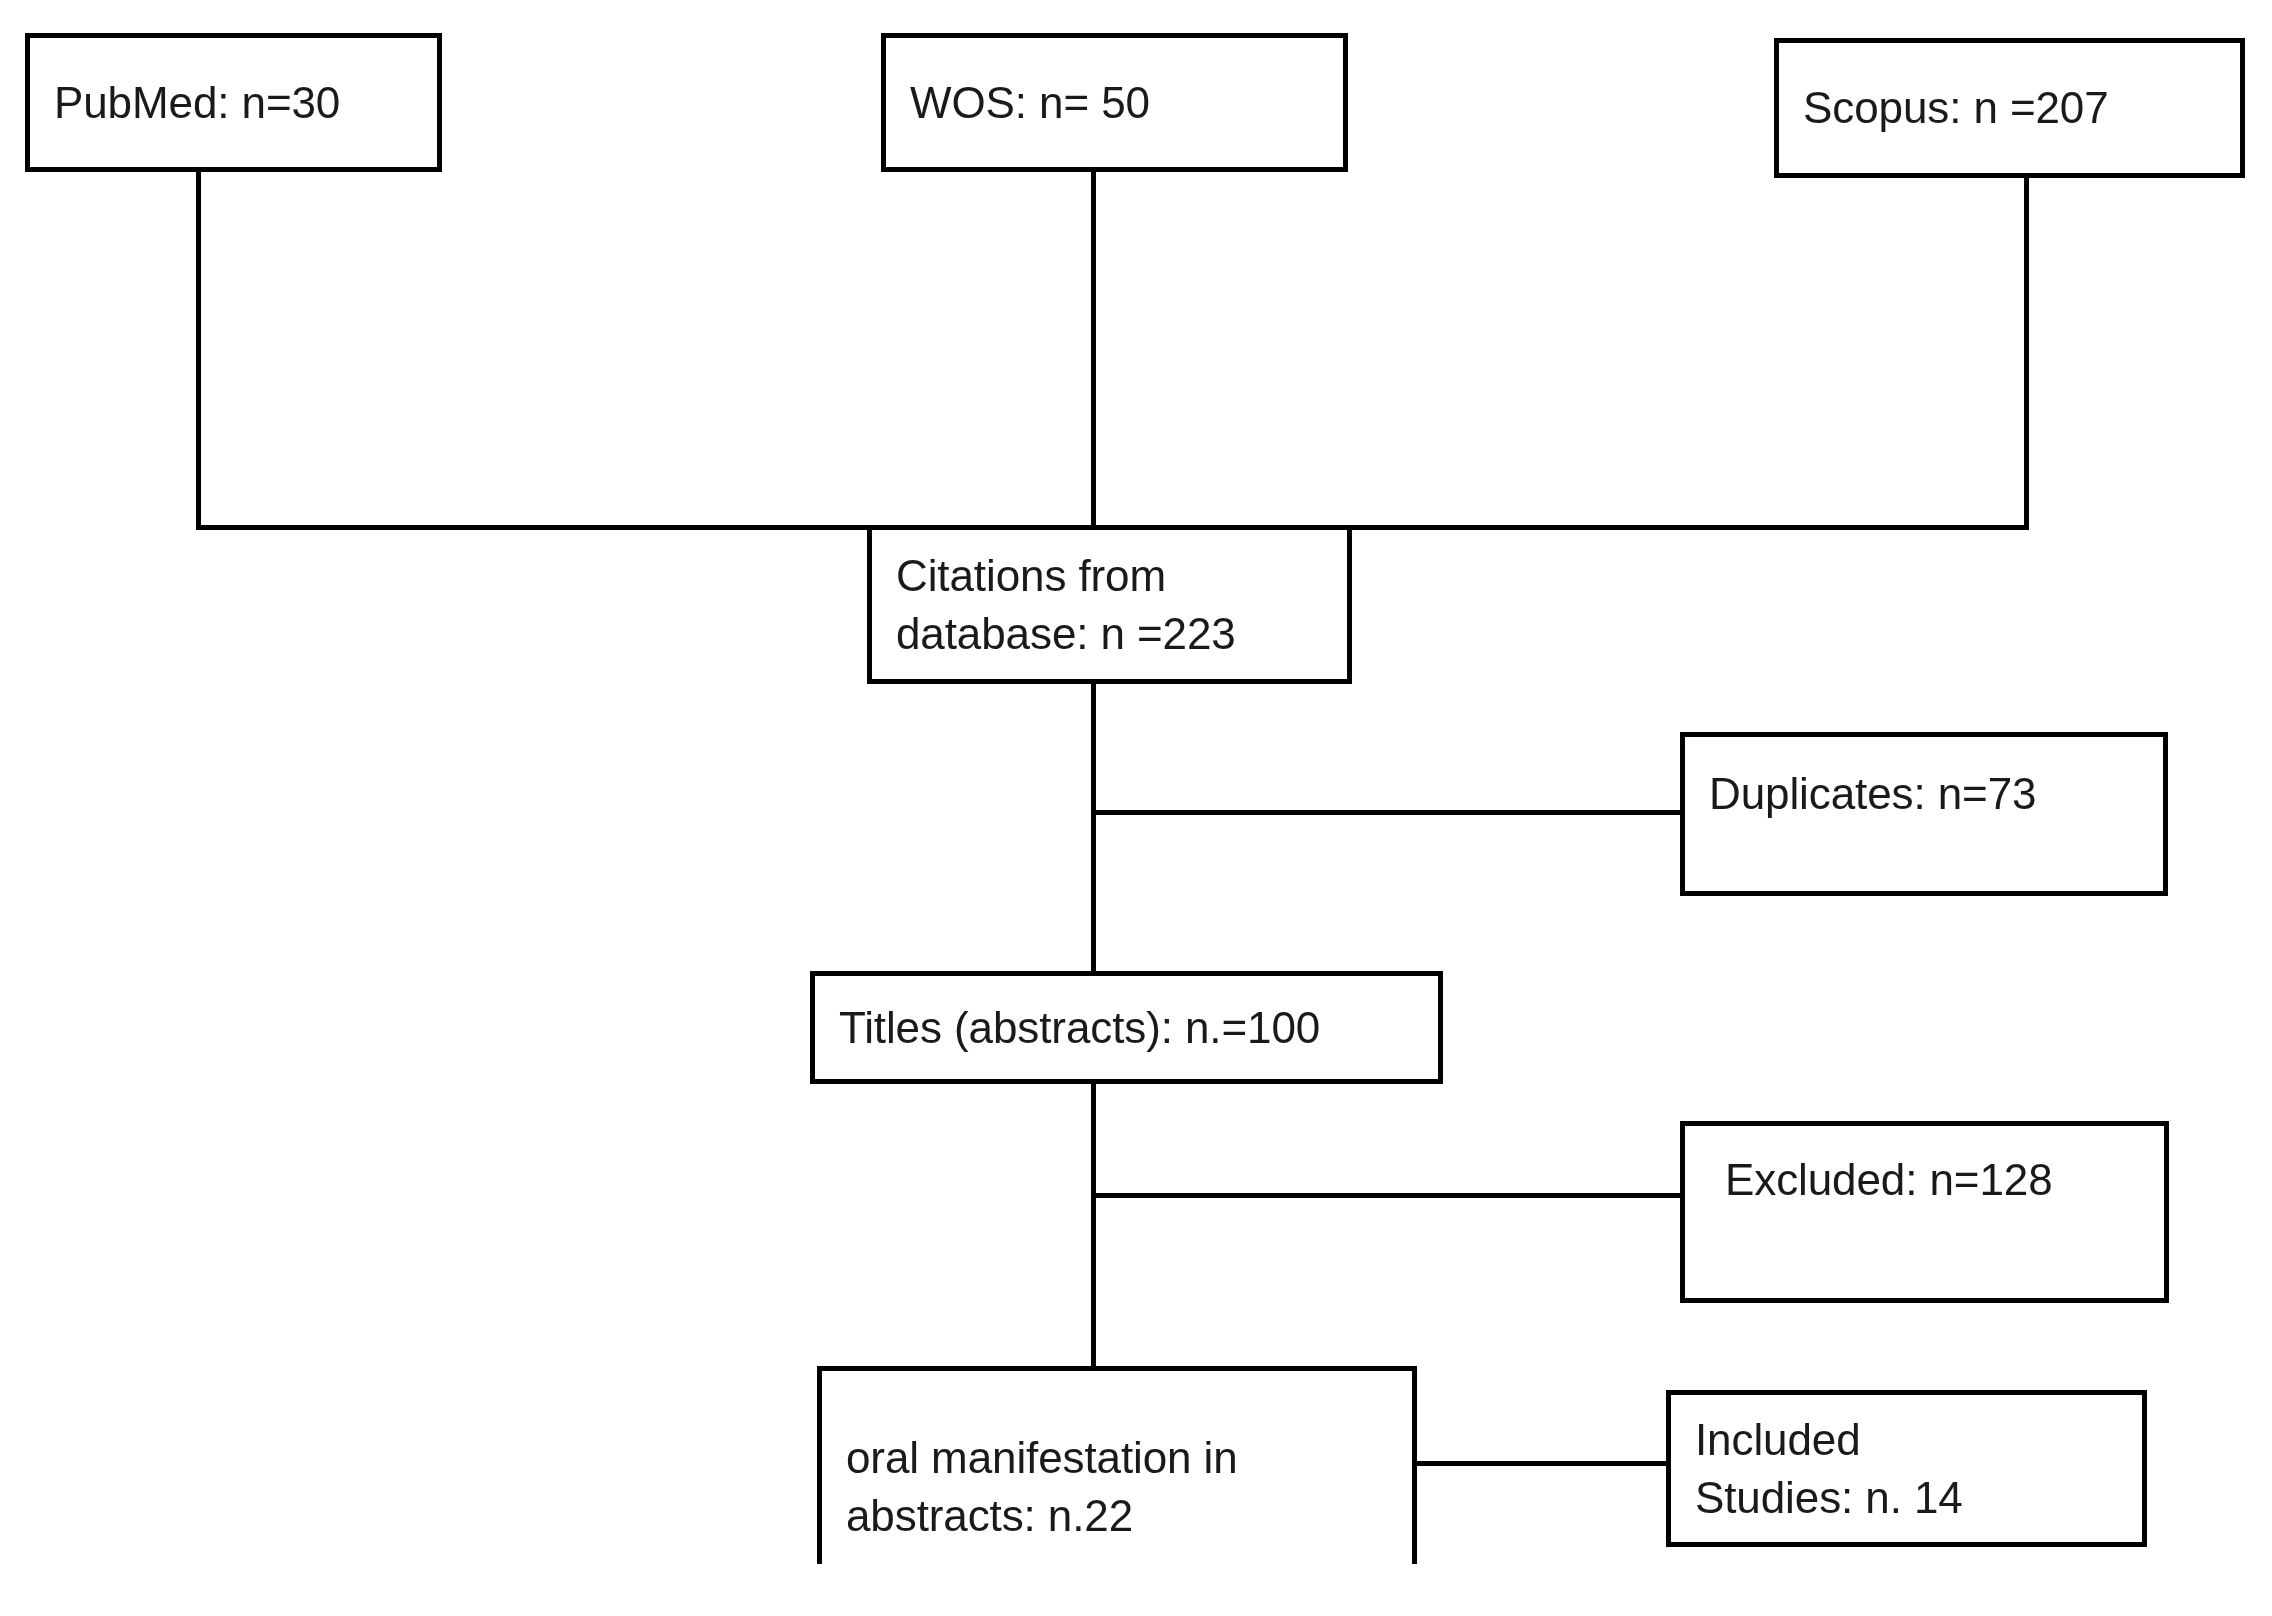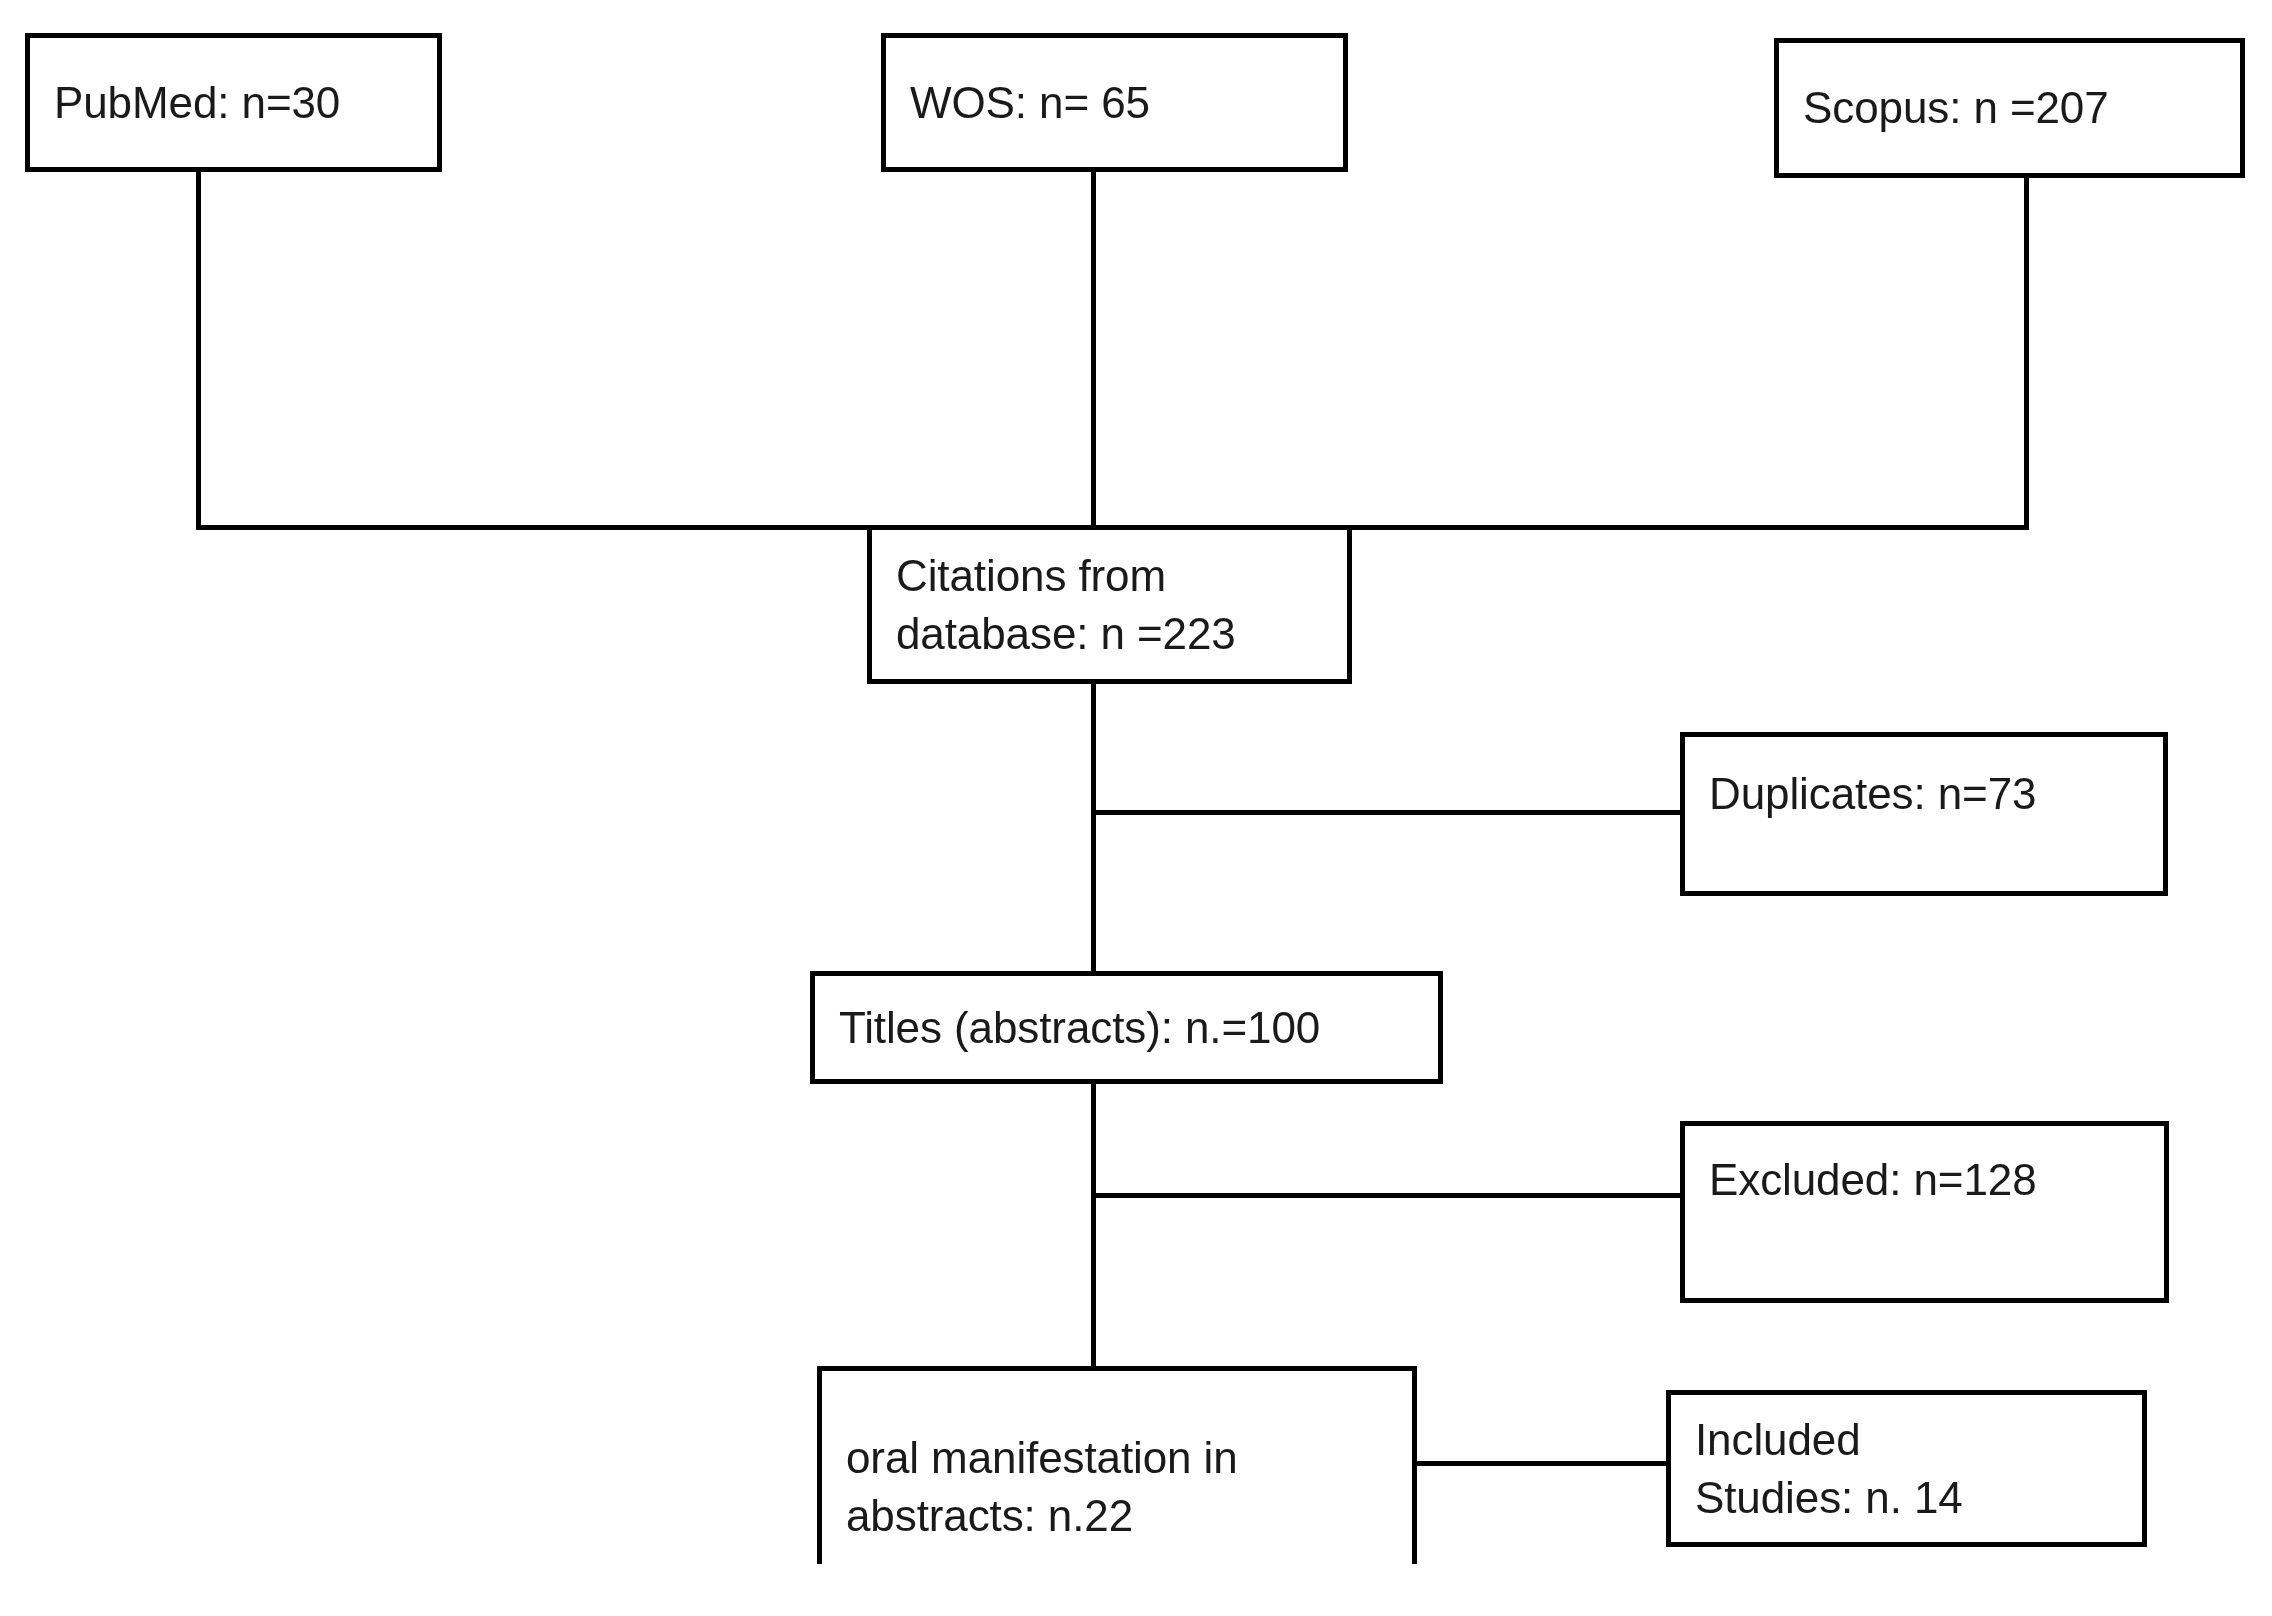--- a/index.html
+++ b/index.html
@@ -70,41 +70,41 @@
 
   <div class="hline" style="left:1091px; top:1193px; width:594px;"></div>
 
   <div class="hline" style="left:1414px; top:1461px; width:258px;"></div>
 
   <div class="box" style="left:25px; top:33px; width:417px; height:139px;">
     <div class="line">PubMed: n=30</div>
   </div>
 
   <div class="box" style="left:881px; top:33px; width:467px; height:139px;">
-    <div class="line">WOS: n= 65</div>
+    <div class="line">WOS: n= 50</div>
   </div>
 
   <div class="box" style="left:1774px; top:38px; width:471px; height:140px;">
     <div class="line">Scopus: n =207</div>
   </div>
 
   <div class="box" style="left:867px; top:525px; width:485px; height:159px;">
     <div class="line">Citations from</div>
     <div class="line">database: n =223</div>
   </div>
 
   <div class="box" style="left:1680px; top:732px; width:488px; height:164px;">
     <div class="line" style="margin-bottom:41px;">Duplicates: n=73</div>
   </div>
 
   <div class="box" style="left:810px; top:971px; width:633px; height:113px;">
     <div class="line">Titles (abstracts): n.=100</div>
   </div>
 
-  <div class="box" style="left:1680px; top:1121px; width:489px; height:182px;">
+  <div class="box" style="left:1680px; top:1121px; width:489px; height:182px;padding-left:16px;">
     <div class="line" style="margin-bottom:65px;">Excluded: n=128</div>
   </div>
 
   <div class="box" style="left:817px; top:1366px; width:600px; height:241px;">
     <div class="line">oral manifestation in</div>
     <div class="line">abstracts: n.22</div>
   </div>
 
   <div class="box" style="left:1666px; top:1390px; width:481px; height:157px;">
     <div class="line">Included</div>

